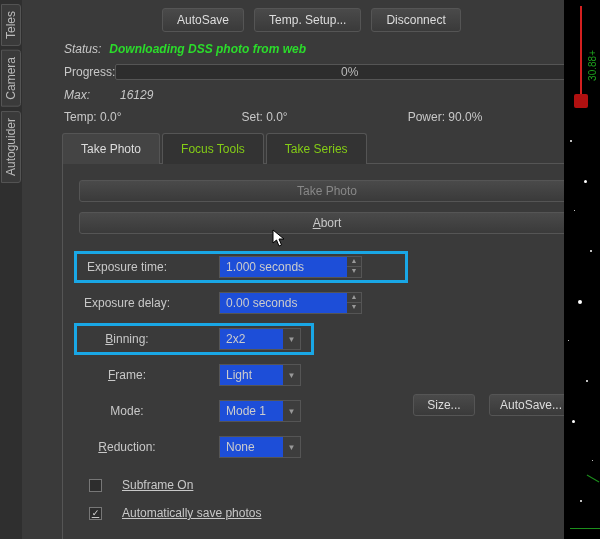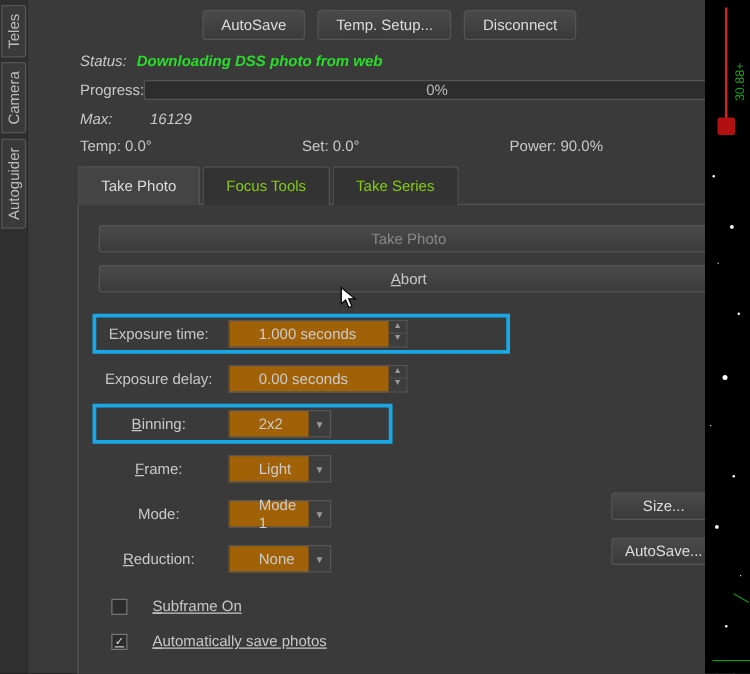--- a/index.html
+++ b/index.html
@@ -18,34 +18,34 @@
   .progress-bar { flex: 1; height: 16px; background: #2d2d2d; border: 1px solid #555; border-radius: 2px; position: relative; }
   .progress-text { position: absolute; left: 50%; top: 50%; transform: translate(-50%,-50%); color: #bbb; }
   .triple { display: flex; gap: 120px; }
   .tabstrip { display: flex; border-bottom: 1px solid #555; margin-left: 40px; margin-right: 12px; }
   .tab { padding: 8px 18px; border: 1px solid #555; border-bottom: none; background: #3a3a3a; margin-right: 2px; border-radius: 3px 3px 0 0; cursor: pointer; position: relative; top: 1px; }
   .tab.active { background: #444; color: #ddd; }
   .tab:not(.active) { background: #333; color: #84cc16; }
   .tabbody { margin: 0 12px 0 40px; border: 1px solid #555; border-top: none; background: #3a3a3a; padding: 16px 12px 12px 16px; height: 380px; position: relative; }
   .form-row { display: flex; align-items: center; gap: 8px; margin-bottom: 14px; }
   .form-label { width: 96px; text-align: center; }
-  .input-box { background: #a16207; border: 1px solid #555; padding: 3px 23px; color: #ccc; width: 108px; height: 22px; display: flex; align-items: center; }
+  .input-box { background: #1d4ed8; border: 1px solid #555; padding: 3px 6px; color: #ccc; width: 108px; height: 22px; display: flex; align-items: center; margin-left: 36px; }
   .spinner { display: flex; align-items: stretch; }
   .spinner .input-box { border-right: none; }
   .spin-btns { display: flex; flex-direction: column; border: 1px solid #555; border-left: none; }
   .spin-btns div { width: 14px; height: 10px; background: #3d3d3d; border-bottom: 1px solid #555; font-size: 7px; line-height: 7px; text-align: center; color: #999; cursor: pointer; }
   .spin-btns div:last-child { border-bottom: none; }
   .dropdown { display: flex; align-items: center; }
   .dropdown .input-box { width: 64px; border-right: none; }
   .dd-btn { width: 18px; height: 22px; background: #3d3d3d; border: 1px solid #555; border-left: none; display: flex; align-items: center; justify-content: center; font-size: 8px; color: #999; cursor: pointer; }
   .hl { outline: 3px solid #19a7e6; outline-offset: 2px; }
   .underline-char { text-decoration: underline; }
   .checkbox-row { display: flex; align-items: center; gap: 20px; margin-left: 10px; margin-bottom: 14px; text-decoration: underline; }
   .cb { width: 13px; height: 13px; border: 1px solid #777; background: #2d2d2d; display: flex; align-items: center; justify-content: center; font-size: 9px; color: #ddd; }
-  .right-col { position: absolute; right: 14px; top: 230px; display: flex; flex-direction: column; gap: 14px; }
+  .right-col { position: absolute; right: 14px; top: 230px; display: flex; flex-direction: row; gap: 14px; }
   .scrollbar-v { position: absolute; right: 0; top: 0; bottom: 0; width: 14px; background: #333; border-left: 1px solid #555; }
   .scroll-arrow { height: 14px; background: #444; border: 1px solid #555; font-size: 8px; text-align: center; line-height: 12px; color: #999; cursor: pointer; }
   .cursor { position: absolute; left: 272px; top: 229px; width: 16px; height: 20px; pointer-events: none; z-index: 99; }
   .starfield { position: absolute; right: 0; top: 0; width: 36px; height: 100%; background: #000; overflow: hidden; }
   .star { position: absolute; background: #fff; border-radius: 50%; }
   .redbar { position: absolute; right: 18px; top: 6px; width: 2px; height: 90px; background: #d42020; }
   .redcircle { position: absolute; right: 12px; top: 94px; width: 14px; height: 14px; background: #b01010; border-radius: 2px; }
   .greentxt { position: absolute; right: 2px; top: 50px; color: #1da01d; font-size: 10px; writing-mode: vertical-rl; transform: rotate(180deg); }
   .greenline { position: absolute; background: #1c8f1c; }
 </style>

